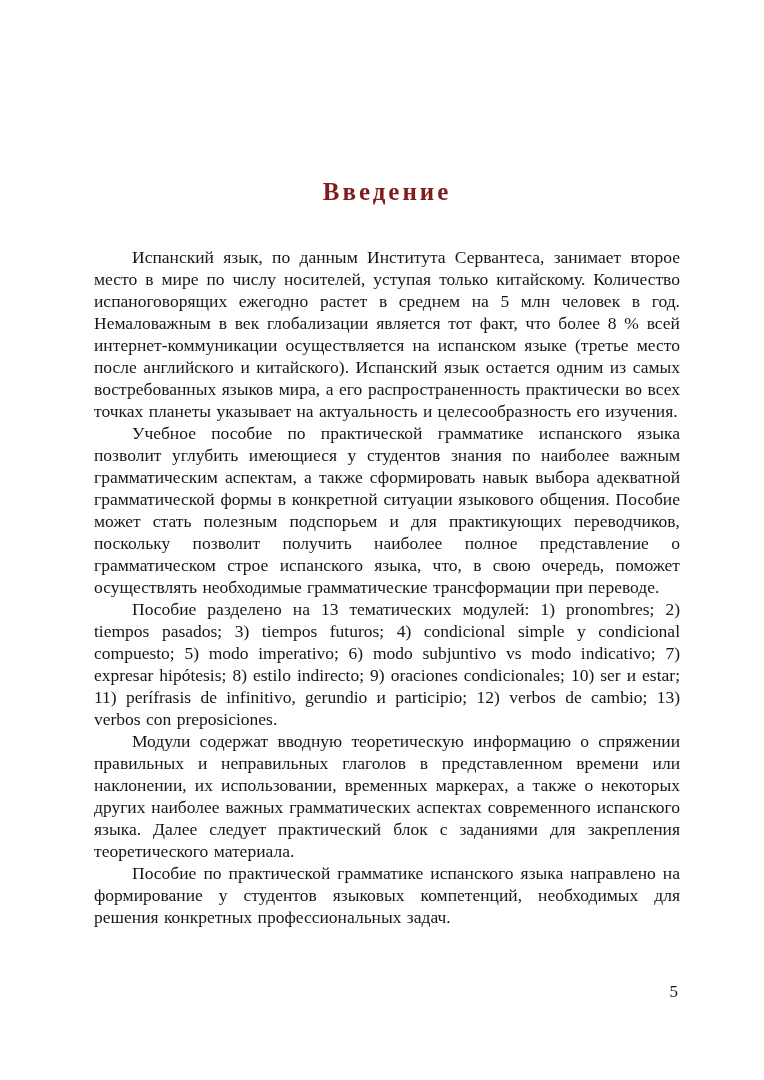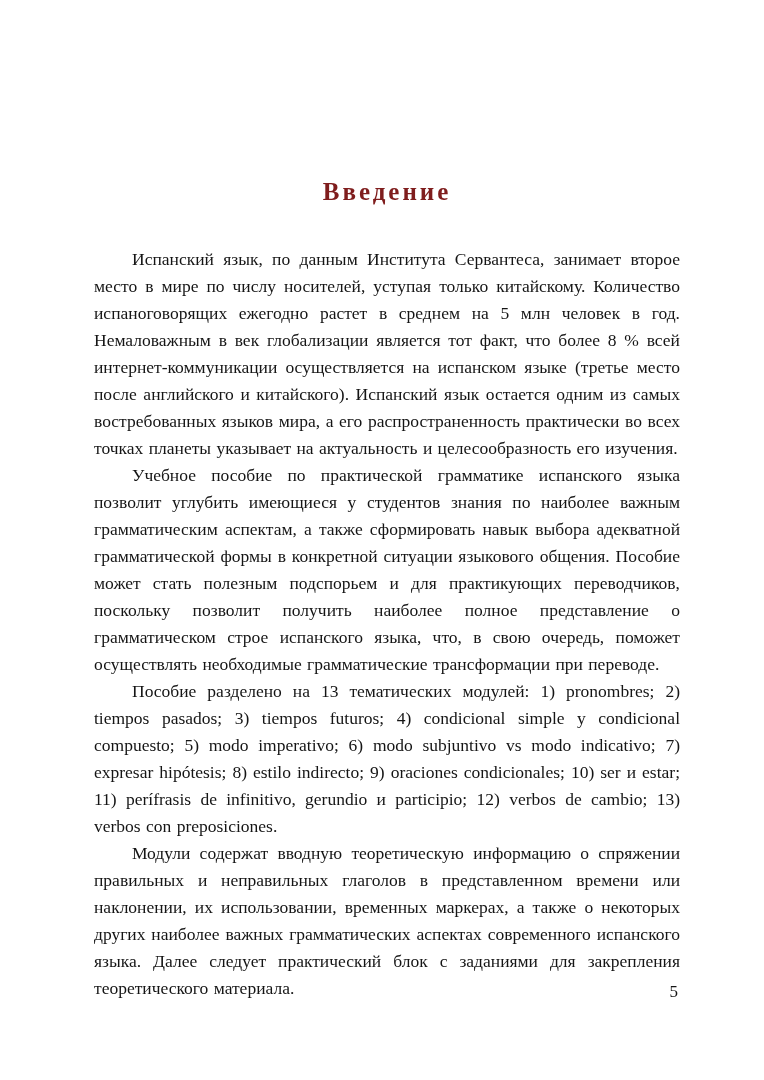--- a/index.html
+++ b/index.html
@@ -27,21 +27,21 @@
     font-size: 25px;
     font-weight: bold;
     text-align: center;
     letter-spacing: 3px;
     margin: 0 0 40px 0;
     color: #7f1d1d;
   }
   .body-text p {
     margin: 0;
     font-size: 17.5px;
-    line-height: 27px;
+    line-height: 22px;
     text-align: justify;
     text-indent: 38px;
     word-spacing: 1px;
   }
   .page-number {
     position: absolute;
     bottom: 78px;
     right: 86px;
     font-size: 17px;
     color: #151515;
@@ -51,16 +51,17 @@
 <body>
 
 <div class="page">
   <div class="content">
     <h1 class="doc-title">Введение</h1>
     <div class="body-text">
       <p>Испанский язык, по данным Института Сервантеса, занимает второе место в мире по числу носителей, уступая только китайскому. Количество испаноговорящих ежегодно растет в среднем на 5 млн человек в год. Немаловажным в век глобализации является тот факт, что более 8 % всей интернет-коммуникации осуществляется на испанском языке (третье место после английского и китайского). Испанский язык остается одним из самых востребованных языков мира, а его распространенность практически во всех точках планеты указывает на актуальность и целесообразность его изучения.</p>
       <p>Учебное пособие по практической грамматике испанского языка позволит углубить имеющиеся у студентов знания по наиболее важным грамматическим аспектам, а также сформировать навык выбора адекватной грамматической формы в конкретной ситуации языкового общения. Пособие может стать полезным подспорьем и для практикующих переводчиков, поскольку позволит получить наиболее полное представление о грамматическом строе испанского языка, что, в свою очередь, поможет осуществлять необходимые грамматические трансформации при переводе.</p>
       <p>Пособие разделено на 13 тематических модулей: 1) pronombres; 2) tiempos pasados; 3) tiempos futuros; 4) condicional simple y condicional compuesto; 5) modo imperativo; 6) modo subjuntivo vs modo indicativo; 7) expresar hipótesis; 8) estilo indirecto; 9) oraciones condicionales; 10) ser и estar; 11) perífrasis de infinitivo, gerundio и participio; 12) verbos de cambio; 13) verbos con preposiciones.</p>
       <p>Модули содержат вводную теоретическую информацию о спряжении правильных и неправильных глаголов в представленном времени или наклонении, их использовании, временных маркерах, а также о некоторых других наиболее важных грамматических аспектах современного испанского языка. Далее следует практический блок с заданиями для закрепления теоретического материала.</p>
+      <p>Пособие по практической грамматике испанского языка направлено на формирование у студентов языковых компетенций, необходимых для решения конкретных профессиональных задач.</p>
     </div>
   </div>
   <div class="page-number">5</div>
 </div>
 
 </body></html>

